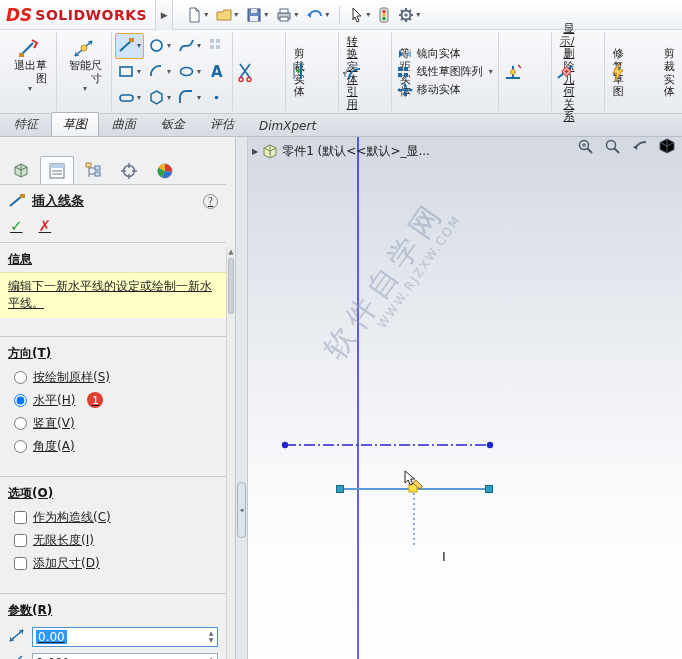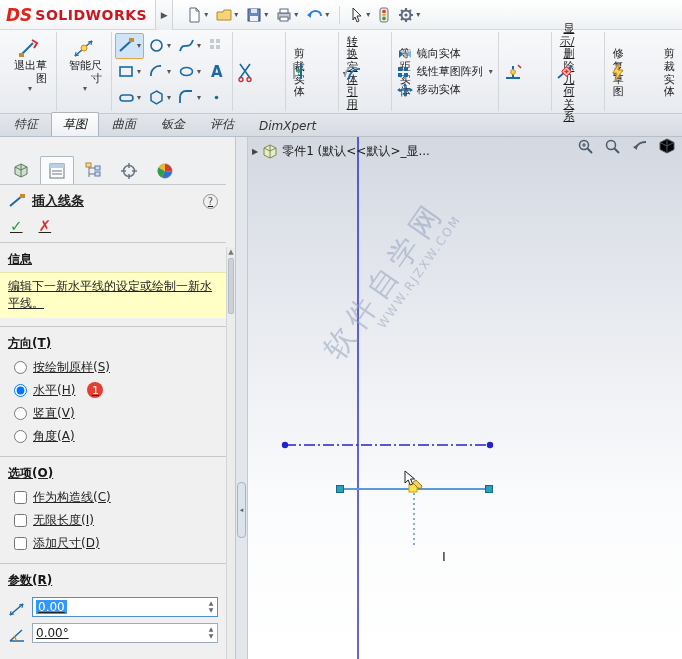--- a/index.html
+++ b/index.html
@@ -70,27 +70,27 @@
   .pm-tab { width:34px; height:28px; display:flex; align-items:center; justify-content:center; border:1px solid transparent; border-bottom:none; }
   .pm-tab.active { background:#fafbfc; border-color:#b2b8be; border-radius:2px 2px 0 0; }
   .panel-title { display:flex; align-items:center; gap:6px; padding:7px 8px 5px; }
   .panel-title .ttl { font-weight:bold; font-size:13px; }
   .help-circle { margin-left:auto; width:15px; height:15px; border:1px solid #8a9099; border-radius:50%;
                  color:#555; font-size:10px; display:flex; align-items:center; justify-content:center; }
   .okcancel { display:flex; align-items:center; gap:16px; padding:2px 10px 7px; border-bottom:1px solid #c6c9cd; }
   .ok { color:#1e9e3e; font-weight:bold; font-size:15px; }
   .cancel { color:#d32f2f; font-weight:bold; font-size:15px; }
   .sec-h { font-weight:bold; padding:8px 8px 4px; color:#151515; }
-  .sec { border-bottom:1px solid #c6c9cd; padding-bottom:8px; }
+  .sec { border-bottom:1px solid #c6c9cd; padding-bottom:18px; }
   .msgbox { background:#ffffc6; border-top:1px solid #e7e7a8; padding:5px 8px 6px; line-height:1.4; }
   .choice-row { display:flex; align-items:center; gap:6px; padding:3px 6px 3px 14px; }
   .choice-row input { width:13px; height:13px; }
   .badge { width:16px; height:16px; border-radius:50%; background:#e33e32; color:#fff; font-size:11px;
            display:flex; align-items:center; justify-content:center; margin-left:6px; }
-  .param-row { display:flex; align-items:flex-end; gap:6px; padding:4px 8px 2px 8px; }
+  .param-row { display:flex; align-items:flex-start; gap:6px; padding:4px 8px 2px 8px; }
   .field { flex:1; height:20px; background:#fff; border:1px solid #9aabbf; display:flex; align-items:center; padding:0 12px 0 3px; position:relative; }
   .field.focused { border-color:#4a90d2; }
   .field .selval { background:#3297fd; color:#fff; padding:0 2px; }
   .spin { position:absolute; right:1px; top:1px; bottom:1px; width:10px; display:flex; flex-direction:column;
           justify-content:center; color:#667; font-size:6px; line-height:1.1; text-align:center; }
   
   .pscroll { position:absolute; right:0; top:110px; bottom:0; width:9px; background:#ececec; border-left:1px solid #d4d4d4; }
   .pscroll .up { height:10px; color:#777; font-size:7px; text-align:center; line-height:10px; }
   .pscroll .thumb { margin:1px; height:56px; background:#cdd2d8; border:1px solid #b6bcc3; border-radius:2px; }
 

